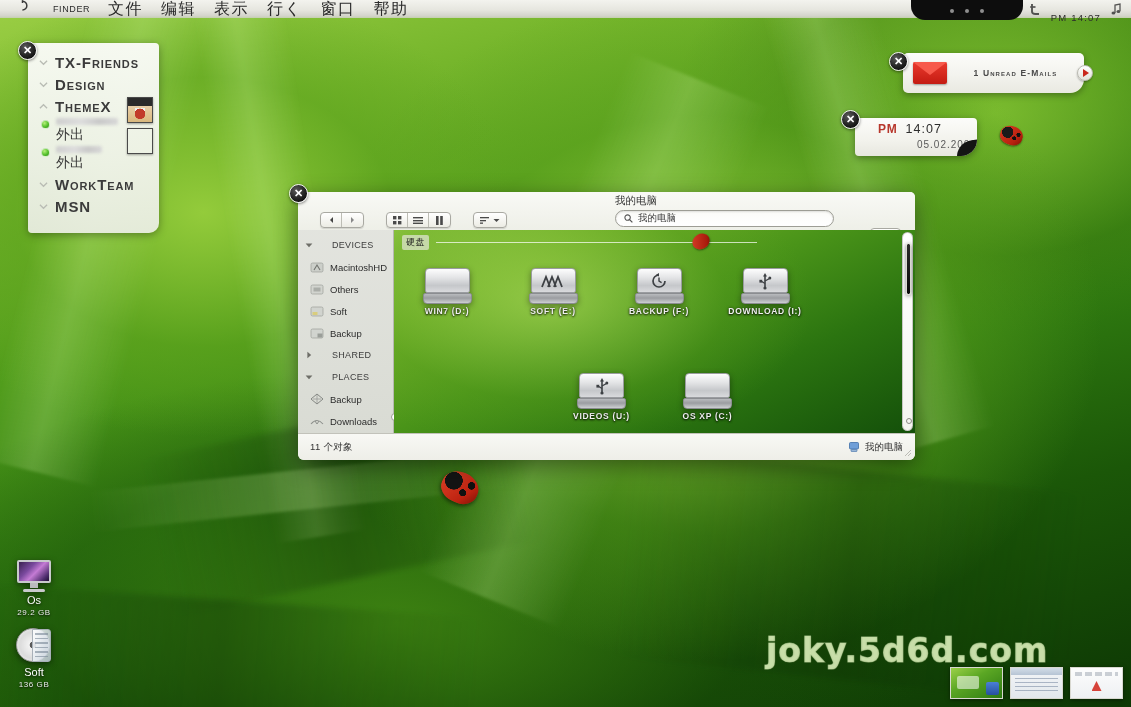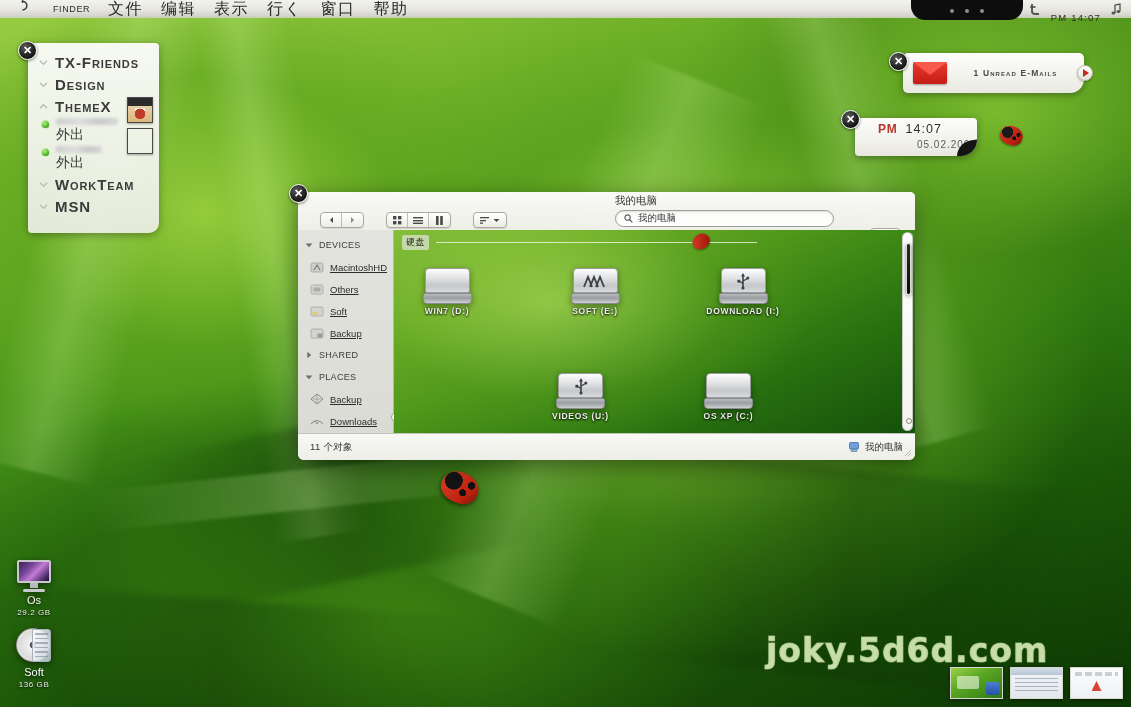--- a/index.html
+++ b/index.html
@@ -234,44 +234,44 @@
     background: linear-gradient(180deg,#ffffff 0%, #ebebE3 100%);
     display:flex; align-items:center; justify-content:center; gap:2px;
     box-shadow:0 1px 1px rgba(0,0,0,.12); cursor:pointer;
   }
   #finder-body { display:flex; height: 203px; }
   #finder-sidebar {
     width: 96px; background: linear-gradient(180deg, rgba(226,227,222,.94), rgba(216,218,211,.94));
     border-right:1px solid #b6b8b0; padding-top: 4px; position:relative;
   }
   .sb-hdr {
-    display:flex; align-items:center; gap:6px; padding-left:7px; height:22px;
+    display:flex; align-items:center; gap:19px; padding-left:7px; height:22px;
     font-size:9px; color:#3d3d3d; letter-spacing:.3px;
   }
   .sb-hdr .tw { width:8px; height:8px; display:block; }
   .sb-row {
     display:flex; align-items:center; gap:6px; padding-left:12px; height:22px;
-    font-size:9.5px; color:#2c2c2c; cursor:pointer;text-decoration:underline;
+    font-size:9.5px; color:#2c2c2c; cursor:pointer;
   }
   .sb-row .ic { width:14px; height:13px; display:block; opacity:.82; }
   #finder-content {
     flex:1; position:relative; overflow:hidden;
     background:
       radial-gradient(ellipse 320px 180px at 30% 35%, rgba(186,228,100,.55) 0%, rgba(90,160,30,.3) 55%, rgba(0,0,0,0) 82%),
       linear-gradient(155deg, #93c943 0%, #6fb027 22%, #4a9419 45%, #2b7410 70%, #14500a 100%);
   }
   .grouphdr {
     position:absolute; left:8px; top:5px; display:flex; align-items:center; gap:7px; width: 355px;
   }
   .grouphdr .gtxt {
     font-size:9px; color:#1d1d1d; background: rgba(225,228,212,.72);
     padding:1px 4px; border-radius:2px; letter-spacing:.5px;
   }
   .grouphdr .gline { flex:1; height:1px; background: rgba(255,255,255,.7); }
-  .iconrow { position:absolute; left:0; right:0; display:flex;gap:42px; }
+  .iconrow { position:absolute; left:0; right:0; display:flex; }
   .iconcell {
     width: 106px; display:flex; flex-direction:column; align-items:center; gap:2px;
     cursor:pointer;
   }
   .drive {
     width: 49px; height: 36px; position:relative;
     filter: drop-shadow(0 2px 3px rgba(0,0,0,.4));
   }
   .drive .top {
     position:absolute; left:2px; top:0; width:45px; height:25px; border-radius:4px 4px 2px 2px;
@@ -709,20 +709,34 @@
               </svg>
             </div>
             <div class="base"></div>
           </div>
           <span class="iconlabel">SOFT (E:)</span>
         </div>
         <div class="iconcell">
           <div class="drive">
             <div class="top"></div>
             <div class="glyph">
+              <svg width="18" height="18" viewBox="0 0 18 18">
+                <path d="M15 9 A6 6 0 1 1 9 3" fill="none" stroke="#3d4044" stroke-width="1.7"></path>
+                <path d="M9 1 L9 4.6 L5.8 3" fill="#3d4044"></path>
+                <path d="M9 5.4 L9 9 L11.6 10.6" fill="none" stroke="#3d4044" stroke-width="1.4"></path>
+              </svg>
+            </div>
+            <div class="base"></div>
+          </div>
+          <span class="iconlabel">BACKUP (F:)</span>
+        </div>
+        <div class="iconcell">
+          <div class="drive">
+            <div class="top"></div>
+            <div class="glyph">
               <svg width="14" height="18" viewBox="0 0 14 18">
                 <circle cx="7" cy="16" r="1.6" fill="#3d4044"></circle>
                 <path d="M7 15 L7 4" stroke="#3d4044" stroke-width="1.6"></path>
                 <path d="M7 1 L9 4.4 L5 4.4 Z" fill="#3d4044"></path>
                 <path d="M7 9 L11.5 6.5 M7 11.5 L3 9" stroke="#3d4044" stroke-width="1.4" fill="none"></path>
                 <circle cx="11.8" cy="6" r="1.5" fill="#3d4044"></circle>
                 <rect x="1.4" y="7.8" width="2.8" height="2.8" fill="#3d4044"></rect>
               </svg>
             </div>
             <div class="base"></div>

